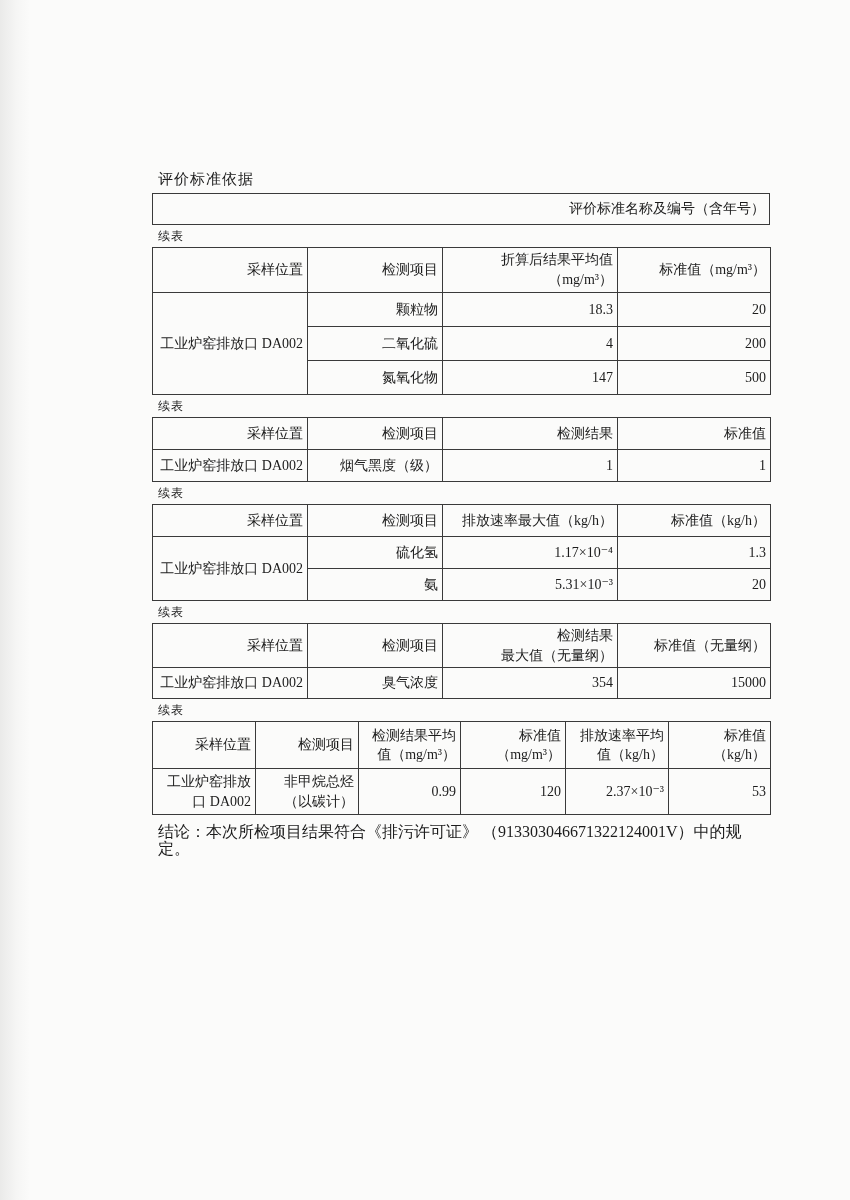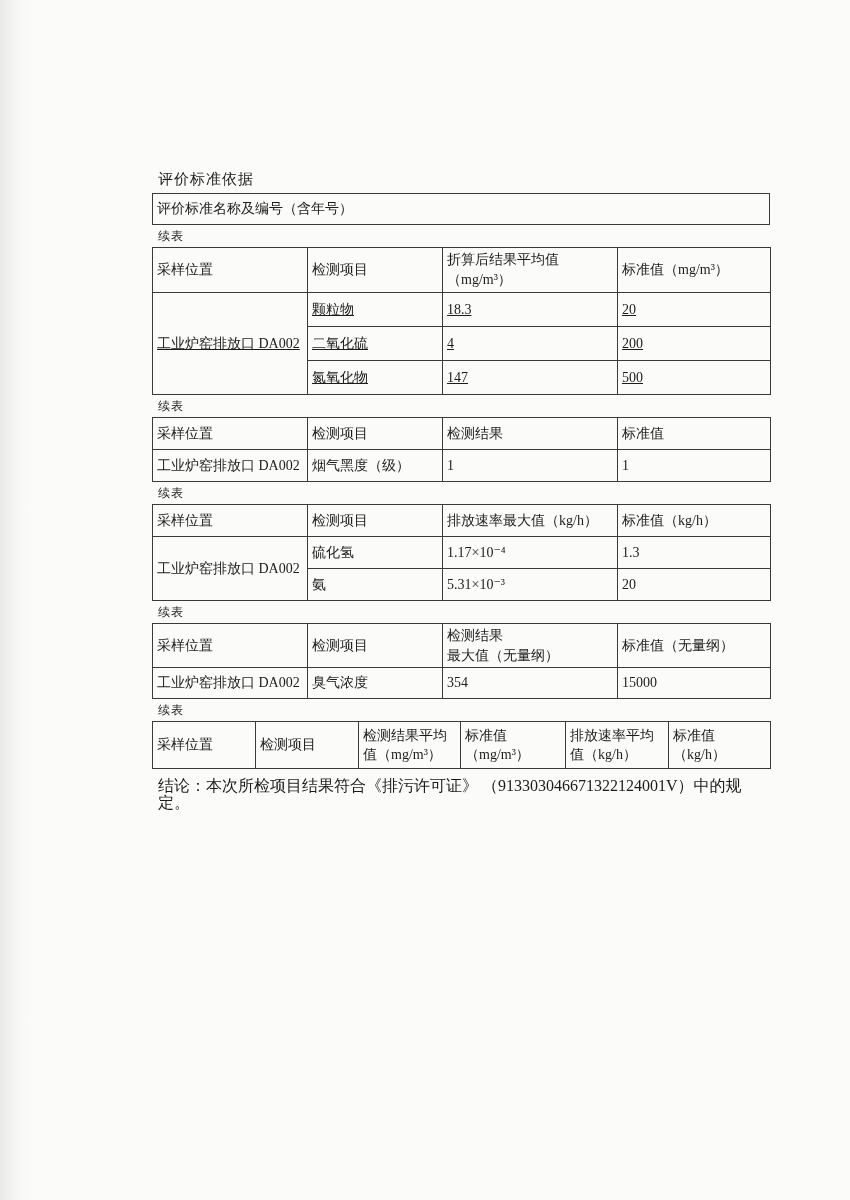--- a/index.html
+++ b/index.html
@@ -42,32 +42,32 @@
     letter-spacing: 1px;
   }
   table.tbl {
     border-collapse: collapse;
     table-layout: fixed;
     width: 618px;
     border: 1.5px solid #303030;
   }
   table.tbl td {
     border: 1px solid #3a3a3a;
-    text-align: left;
+    text-align: right;
     vertical-align: middle;
     font-size: 14px;
     line-height: 1.4;
     padding: 2px 4px;
     white-space: pre-line;
     overflow: hidden;
   }
   
   .t1 td        { height: 26px; }
   .t2 .hdr td   { height: 40px; }
-  .t2 .data td  { height: 29px; text-decoration: underline; }
+  .t2 .data td  { height: 29px; }
   .t3 td        { height: 27px; }
   .t4 td        { height: 27px; }
   .t5 .hdr td   { height: 39px; }
   .t5 .data td  { height: 26px; }
   .t6 .hdr td   { height: 42px; }
   .t6 .data td  { height: 41px; }
   .conclusion {
     font-size: 16px;
     line-height: 17px;
     margin: 8px 0 0 6px;
@@ -222,18 +222,28 @@
         <tr class="hdr">
       <td>采样位置</td>
       <td>检测项目</td>
       <td>检测结果平均
 值（mg/m³）</td>
       <td>标准值（mg/m³）</td>
       <td>排放速率平均
 值（kg/h）</td>
       <td>标准值（kg/h）</td>
     </tr>
+    <tr class="data">
+      <td>工业炉窑排放
+口 DA002</td>
+      <td>非甲烷总烃
+（以碳计）</td>
+      <td>0.99</td>
+      <td>120</td>
+      <td>2.37×10⁻³</td>
+      <td>53</td>
+    </tr>
   </tbody>
     </table>
 
   <div class="conclusion">结论：本次所检项目结果符合《排污许可证》 （913303046671322124001V）中的规定。</div>
 
 </div>
 
 </body></html>

